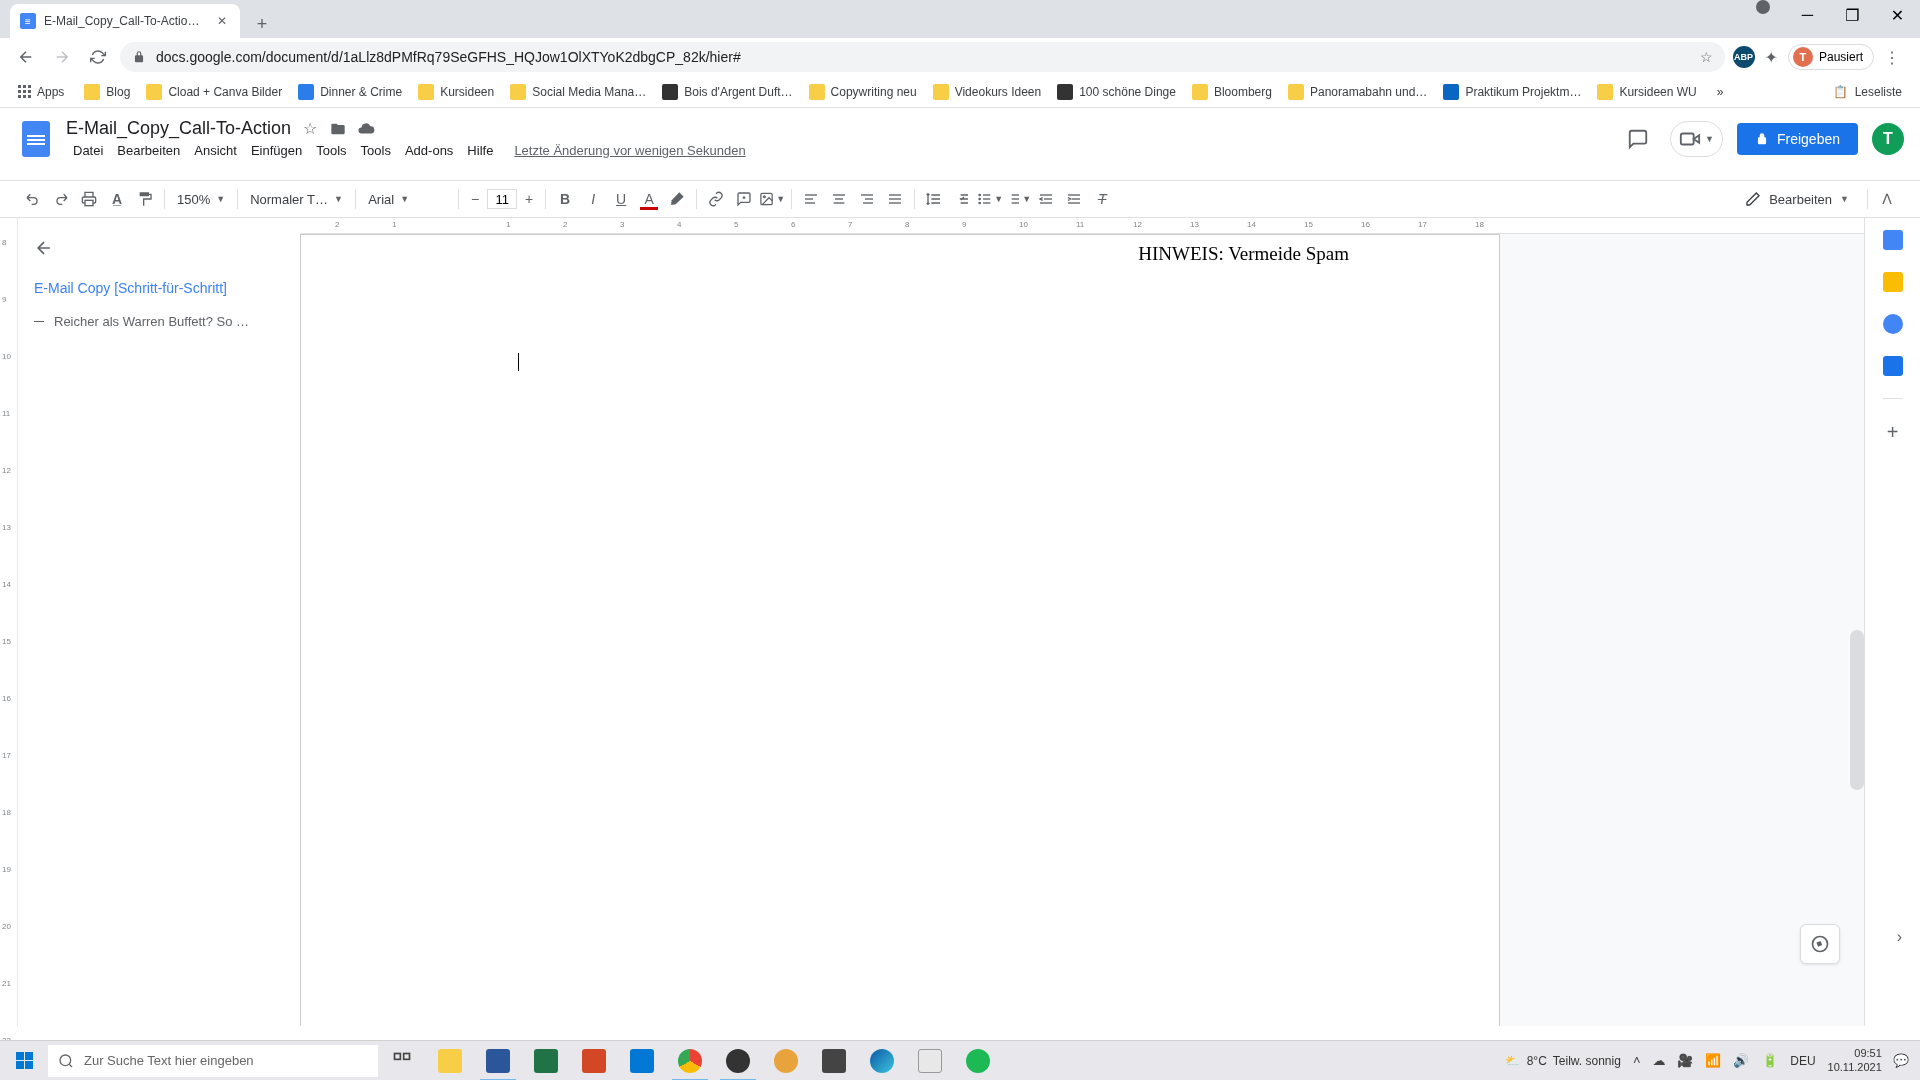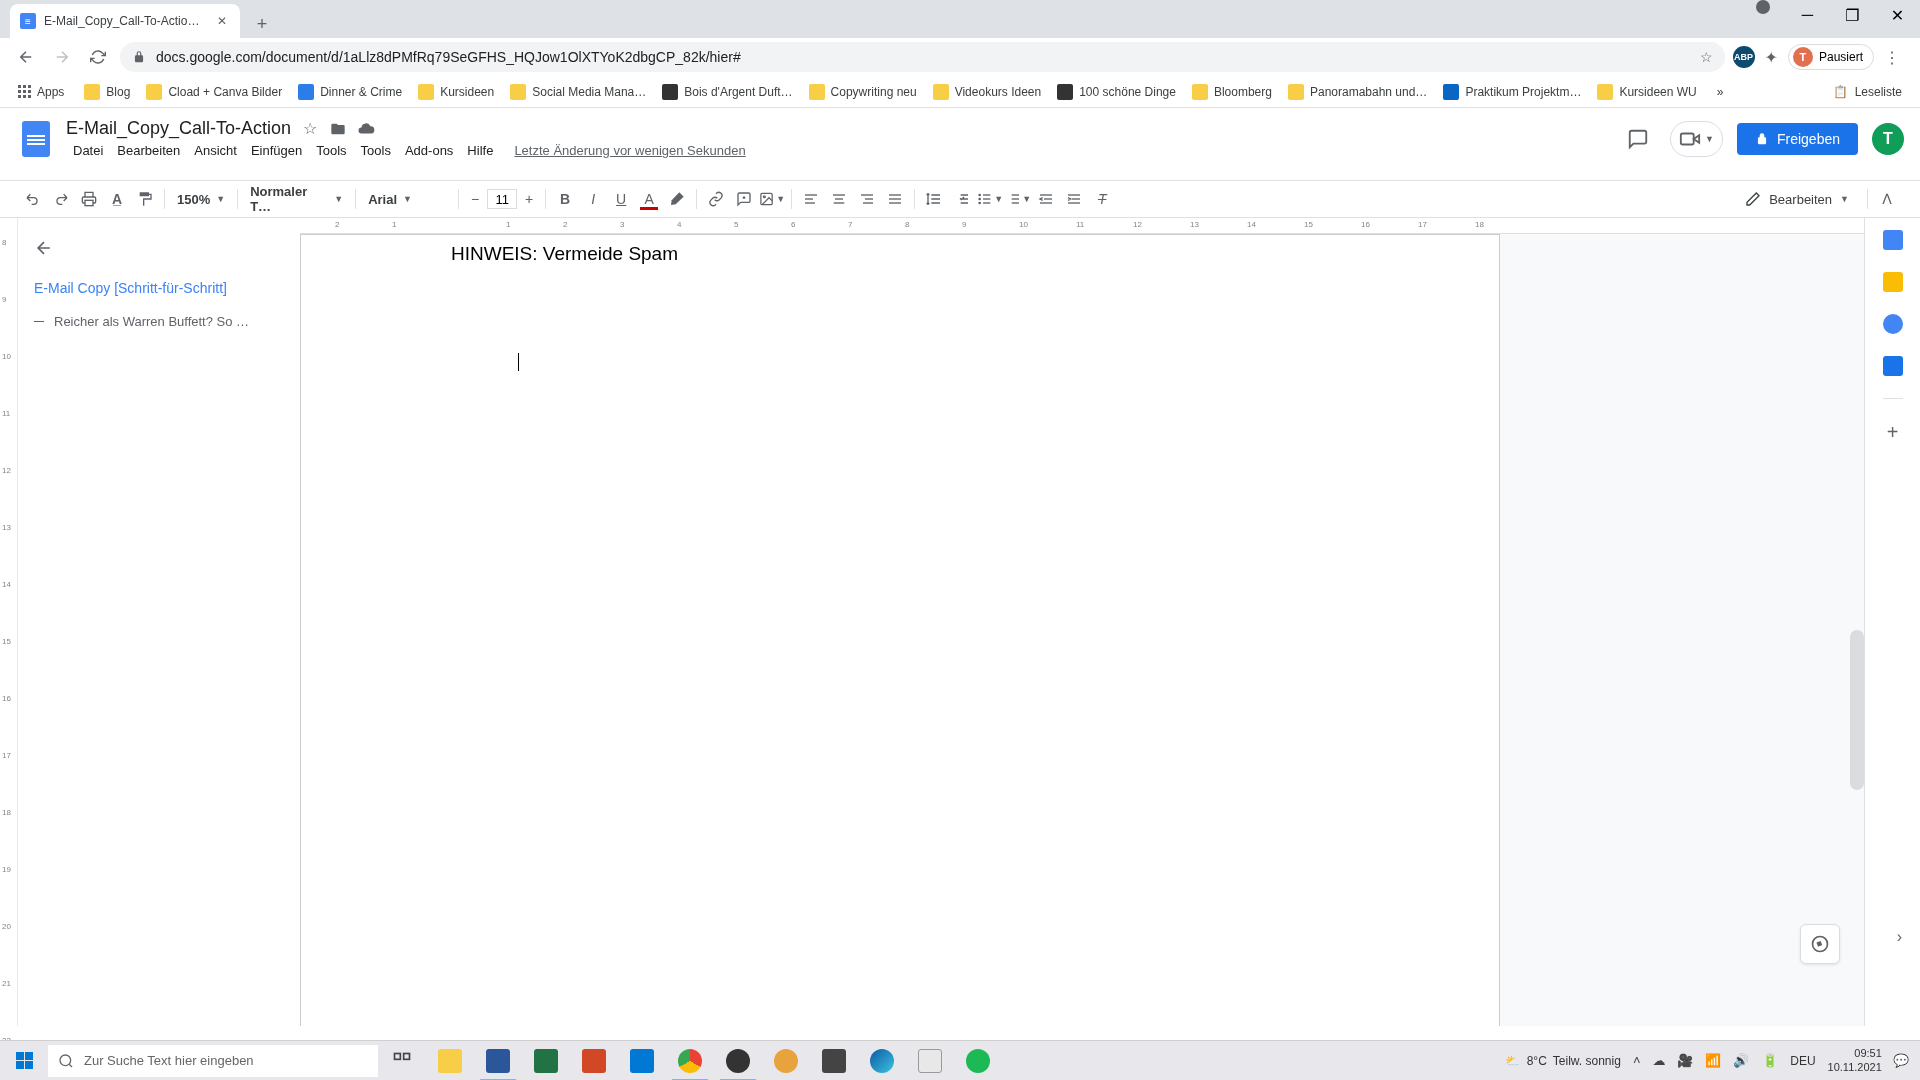--- a/index.html
+++ b/index.html
@@ -51,21 +51,21 @@
     .docs-right { display: flex; align-items: center; gap: 14px; }
     .hdr-icon-btn { width: 36px; height: 36px; display: flex; align-items: center; justify-content: center; color: #5f6368; cursor: pointer; border-radius: 50%; }
     .meet-btn { display: flex; align-items: center; padding: 6px 8px; border: 1px solid #dadce0; border-radius: 20px; }
     .share-btn { background: #1a73e8; color: #fff; border-radius: 4px; padding: 8px 18px; display: flex; align-items: center; gap: 8px; font-size: 14px; cursor: pointer; }
     .avatar-lg { width: 32px; height: 32px; border-radius: 50%; background: #0f9d58; color: #fff; display: flex; align-items: center; justify-content: center; font-weight: bold; }
     
     
     .toolbar { height: 38px; border-top: 1px solid #e0e0e0; border-bottom: 1px solid #e0e0e0; display: flex; align-items: center; padding: 0 20px; gap: 2px; }
     .tb-btn { width: 26px; height: 26px; display: flex; align-items: center; justify-content: center; color: #5f6368; cursor: pointer; border-radius: 3px; font-size: 14px; }
     .tb-sep { width: 1px; height: 20px; background: #e0e0e0; margin: 0 4px; }
-    .tb-select { display: flex; align-items: center; gap: 6px; padding: 2px 6px; font-size: 13px; color: #3c4043; cursor: pointer; font-weight: bold; }
+    .tb-select { display: flex; align-items: center; gap: 6px; padding: 2px 6px; font-size: 13px; color: #3c4043; cursor: pointer; }
     .tb-select.style { width: 105px; }
     .tb-select.font { width: 90px; }
     .tb-dd { font-size: 9px; color: #5f6368; }
     .zoom-val { font-size: 13px; color: #3c4043; }
     .font-size-ctrl { display: flex; align-items: center; gap: 2px; }
     .fs-btn { width: 20px; height: 20px; display: flex; align-items: center; justify-content: center; font-size: 14px; color: #5f6368; cursor: pointer; }
     .fs-val { width: 30px; height: 20px; border: 1px solid #dadce0; text-align: center; font-size: 13px; display: flex; align-items: center; justify-content: center; }
     .color-swatch { width: 18px; height: 3px; background: #c00; position: absolute; bottom: 2px; left: 4px; }
     .toolbar-spacer { flex: 1; }
     .edit-mode { display: flex; align-items: center; gap: 8px; padding: 4px 12px; font-size: 13px; color: #3c4043; cursor: pointer; }
@@ -79,21 +79,21 @@
     .outline-back { width: 24px; height: 24px; color: #5f6368; cursor: pointer; margin-bottom: 18px; }
     .outline-title { font-size: 14px; font-weight: 500; color: #3b82f6; margin-bottom: 14px; }
     .outline-item { display: flex; align-items: center; gap: 10px; font-size: 13px; color: #5f6368; padding: 4px 0; cursor: pointer; }
     .outline-dash { width: 10px; height: 1px; background: #5f6368; }
     
     .doc-area { flex: 1; background: #f8f9fa; position: relative; overflow: hidden; }
     .h-ruler { height: 16px; background: #fff; border-bottom: 1px solid #e0e0e0; position: relative; font-size: 8px; color: #80868b; }
     .h-ruler-inner { position: absolute; left: 0; right: 0; height: 100%; }
     .h-tick { position: absolute; top: 2px; }
     .doc-page { position: absolute; top: 16px; left: 0; width: 1200px; background: #fff; border: 1px solid #ccc; height: 1400px; padding: 8px 150px; }
-    .doc-content-text { font-size: 19px; color: #000; font-family: Liberation Sans, sans-serif; }
+    .doc-content-text { font-size: 19px; color: #000; font-family: Liberation Serif, serif; text-align: right; }
     .text-cursor-mark { position: absolute; left: 217px; top: 118px; width: 1px; height: 18px; background: #000; }
     
     .side-panel { width: 56px; border-left: 1px solid #e0e0e0; display: flex; flex-direction: column; align-items: center; padding-top: 12px; gap: 22px; }
     .sp-icon { width: 20px; height: 20px; border-radius: 3px; cursor: pointer; }
     .sp-cal { background: #4285f4; }
     .sp-keep { background: #fbbc04; }
     .sp-tasks { background: #4285f4; border-radius: 50%; }
     .sp-contacts { background: #1a73e8; }
     .sp-plus { font-size: 20px; color: #5f6368; cursor: pointer; }
     .sp-arrow { position: absolute; bottom: 80px; right: 18px; color: #5f6368; cursor: pointer; }

